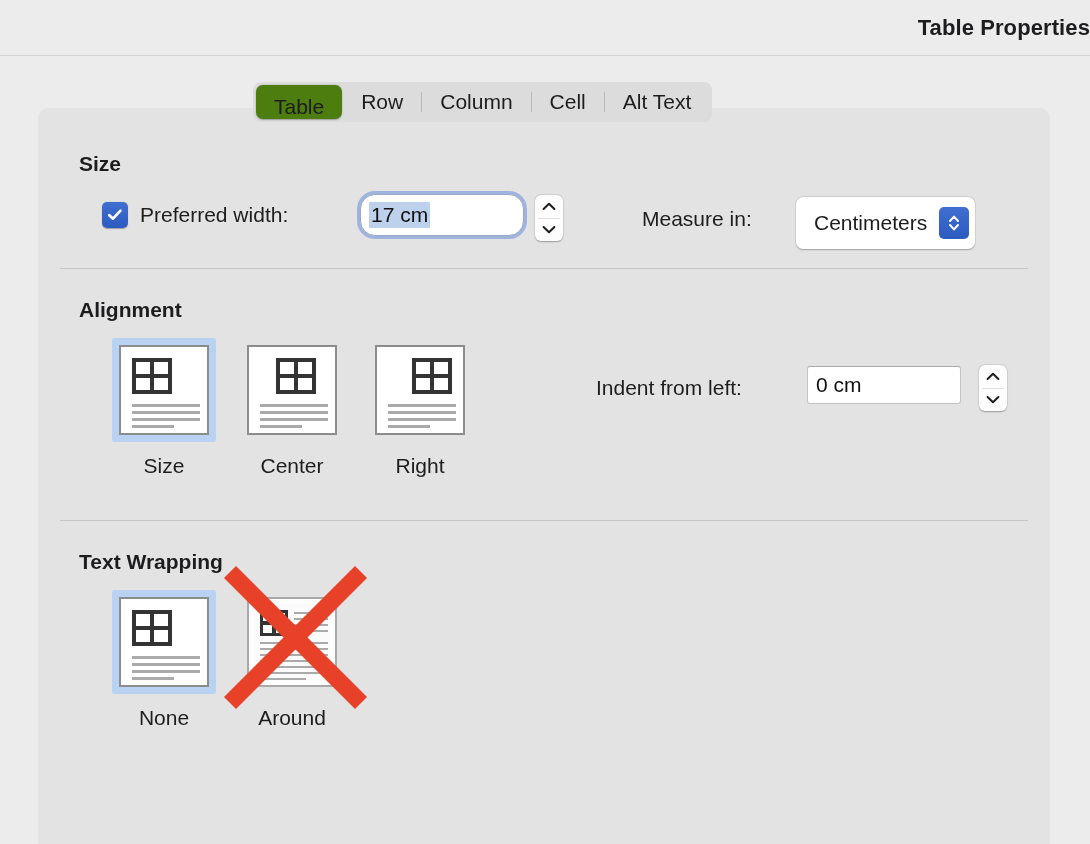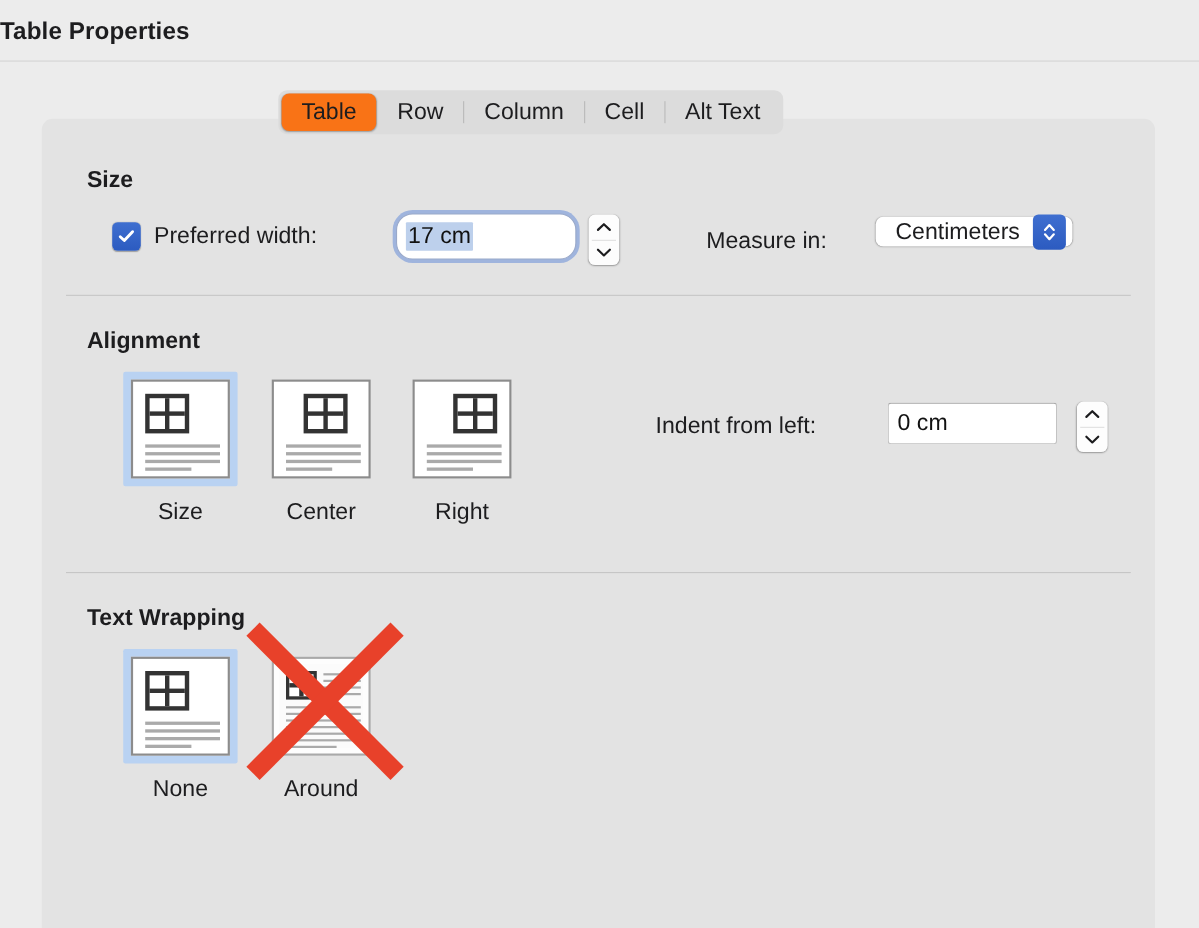--- a/index.html
+++ b/index.html
@@ -27,21 +27,21 @@
   
   .titlebar {
     position: absolute;
     left: 0; top: 0;
     width: 1090px;
     height: 56px;
     background: #ececec;
     border-bottom: 1px solid #d3d3d3;
     display: flex;
     align-items: center;
-    justify-content: flex-start;
+    justify-content: flex-end;
   }
   .titlebar-title {
     font-size: 22px;
     font-weight: bold;
     color: #1d1d1f;
     letter-spacing: 0.1px;
   }
 
   
   .tabbar {
@@ -61,22 +61,23 @@
     height: 34px;
     display: flex;
     align-items: center;
     padding: 0 18px;
     font-size: 21px;
     color: #1d1d1f;
     border-radius: 7px;
     white-space: nowrap;
   }
   .tab.selected {
-    background: #f97316;
+    background: #4d7c0f;
     box-shadow: 0 0.5px 1.5px rgba(0,0,0,0.28), 0 0 0 0.5px rgba(0,0,0,0.04);
+    align-items: flex-end;
   }
   .tab-sep {
     width: 1px;
     height: 20px;
     background: #b9b9b9;
     flex: 0 0 1px;
   }
   .tab-sep.hidden { background: transparent; }
 
   
@@ -177,21 +178,21 @@
   }
   .stepper .divider {
     height: 1px;
     background: #e0e0e0;
     margin: 0 3px;
   }
 
   
   .popup {
     position: absolute;
-    height: 27px;
+    height: 52px;
     background: #ffffff;
     border-radius: 7px;
     box-shadow: 0 0.5px 1.5px rgba(0,0,0,0.28), 0 0 0 0.5px rgba(0,0,0,0.07);
     display: flex;
     align-items: center;
     padding: 0 6px 0 18px;
     gap: 12px;
   }
   .popup-label {
     font-size: 21px;

